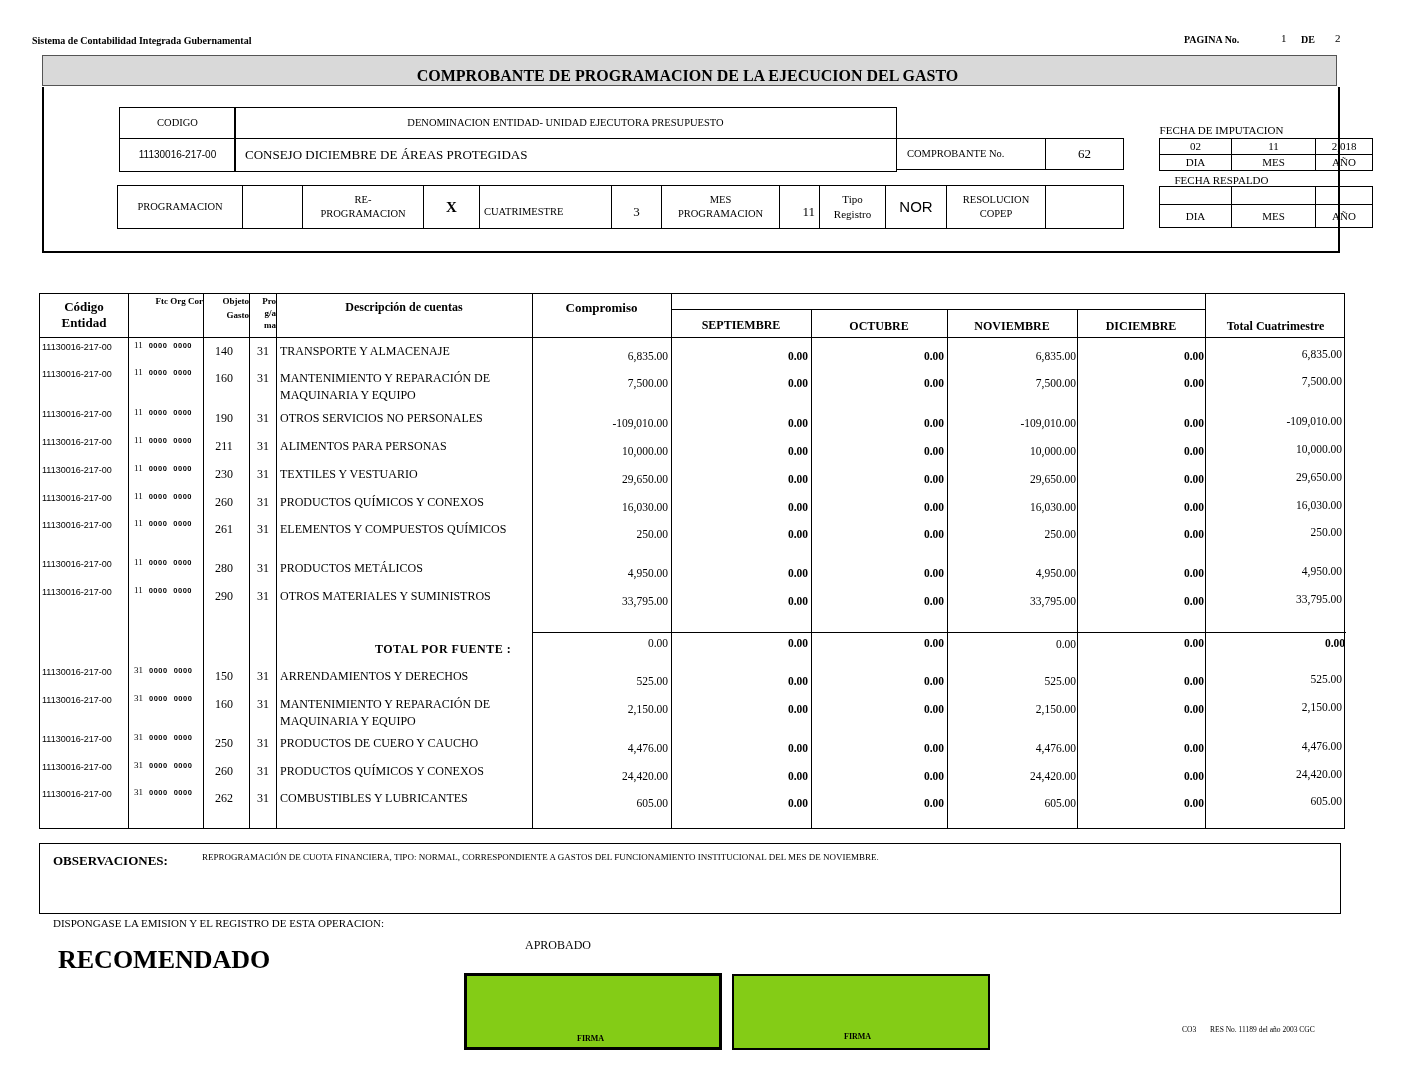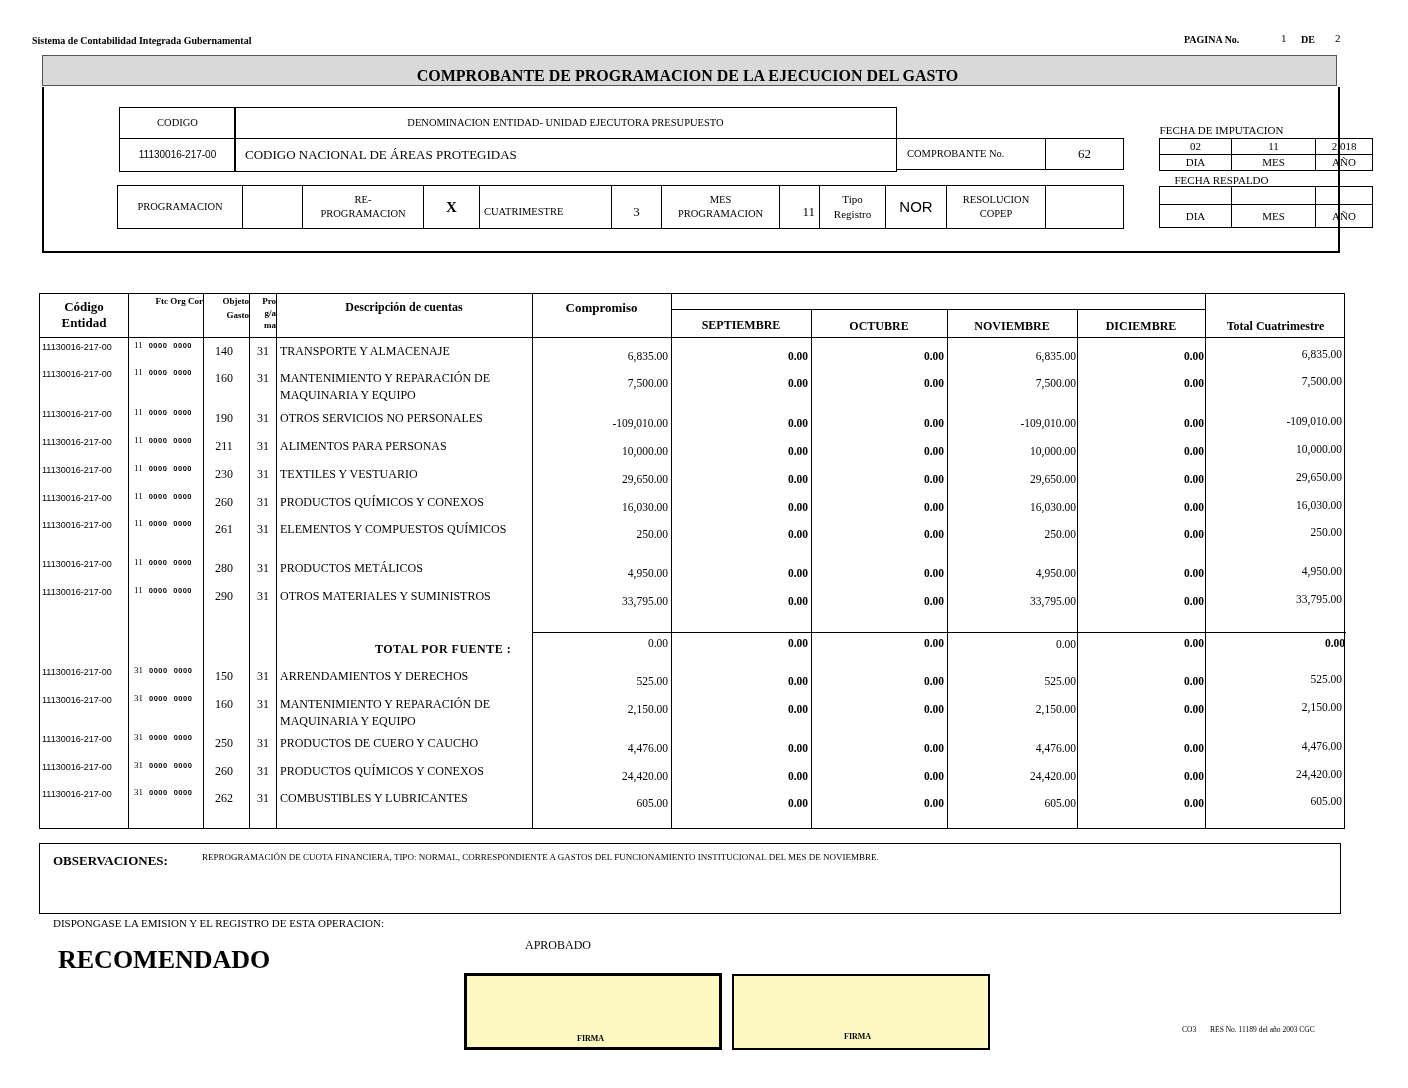--- a/index.html
+++ b/index.html
@@ -41,21 +41,21 @@
   .c-dic { right:142px; top:10px; font-weight:bold; }
   .c-tot { right:4px; top:8px; }
   .total-lbl { left:335px; top:8px; font-size:12px; font-weight:bold; letter-spacing:0.5px; }
 
   .obs-box { left:39px; top:843px; width:1302px; height:71px; border:1.5px solid #000; box-sizing:border-box; }
   .obs-lbl { left:53px; top:853px; font-size:13px; font-weight:bold; }
   .obs-txt { left:202px; top:852px; font-size:9px; }
   .disp { left:53px; top:917px; font-size:11px; }
   .recom { left:58px; top:945px; font-size:26px; font-weight:bold; }
   .aprob { left:525px; top:938px; font-size:12px; }
-  .sig { box-sizing:border-box; background:#fef9c3; }
+  .sig { box-sizing:border-box; background:#84cc16; }
   .sig1 { left:464px; top:973px; width:258px; height:77px; border:3px solid #000; }
   .sig2 { left:732px; top:974px; width:258px; height:76px; border:2px solid #000; }
   .firma { font-size:8px; font-weight:bold; }
   .footer { left:1182px; top:1025px; font-size:7.5px; }
 </style>
 </head>
 <body>
 
 <div class="abs sys-title">Sistema de Contabilidad Integrada Gubernamental</div>
 <div class="abs pag" style="left:1184px;">PAGINA No.</div>
@@ -71,21 +71,21 @@
 <div class="cell" style="left:75px;top:107px;width:117px;height:32px;">
     <span>CODIGO</span>
   </div>
 <div class="cell" style="left:190px;top:107px;width:663px;height:32px;">
     <span>DENOMINACION ENTIDAD- UNIDAD EJECUTORA PRESUPUESTO</span>
   </div>
 <div class="cell sans" style="left:75px;top:138px;width:117px;height:34px;font-size:10px;">
     <span>11130016-217-00</span>
   </div>
 <div class="cell l mid" style="left:190px;top:138px;width:663px;height:34px;">
-    <span>CODIGO NACIONAL DE ÁREAS PROTEGIDAS</span>
+    <span>CONSEJO DICIEMBRE DE ÁREAS PROTEGIDAS</span>
   </div>
 <div class="cell l" style="left:852px;top:138px;width:150px;height:32px;">
     <span>COMPROBANTE No.</span>
   </div>
 <div class="cell mid" style="left:1001px;top:138px;width:79px;height:32px;">
     <span>62</span>
   </div>
 
 <div class="cell" style="left:73px;top:185px;width:126px;height:44px;">
     <span>PROGRAMACION</span>

